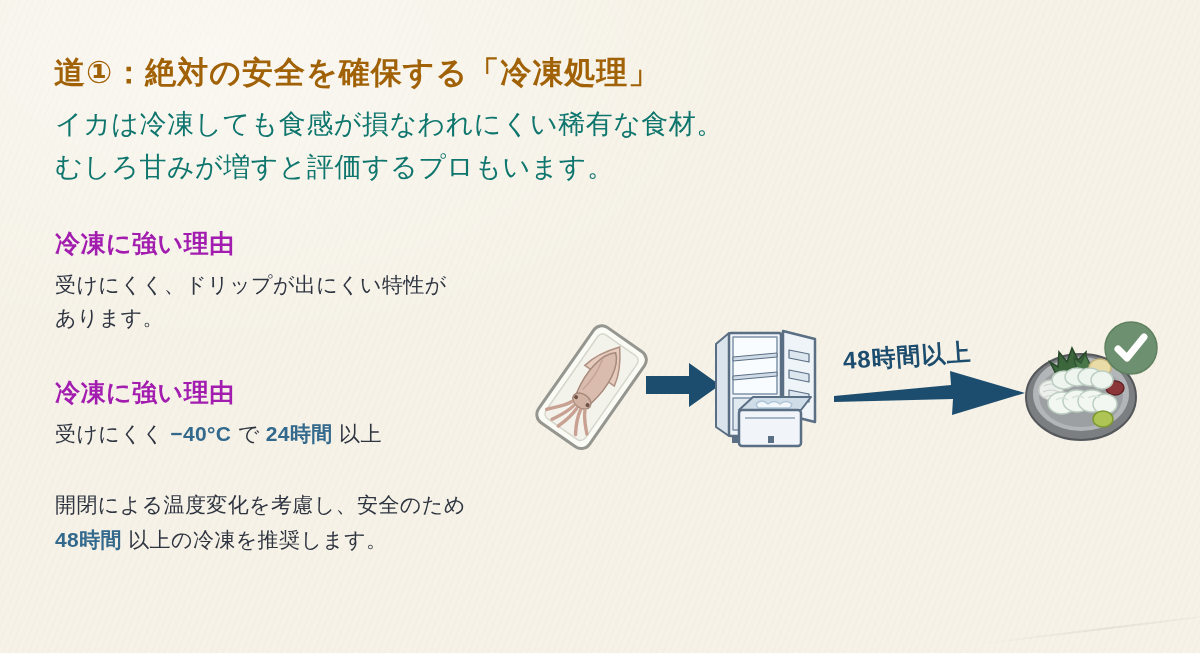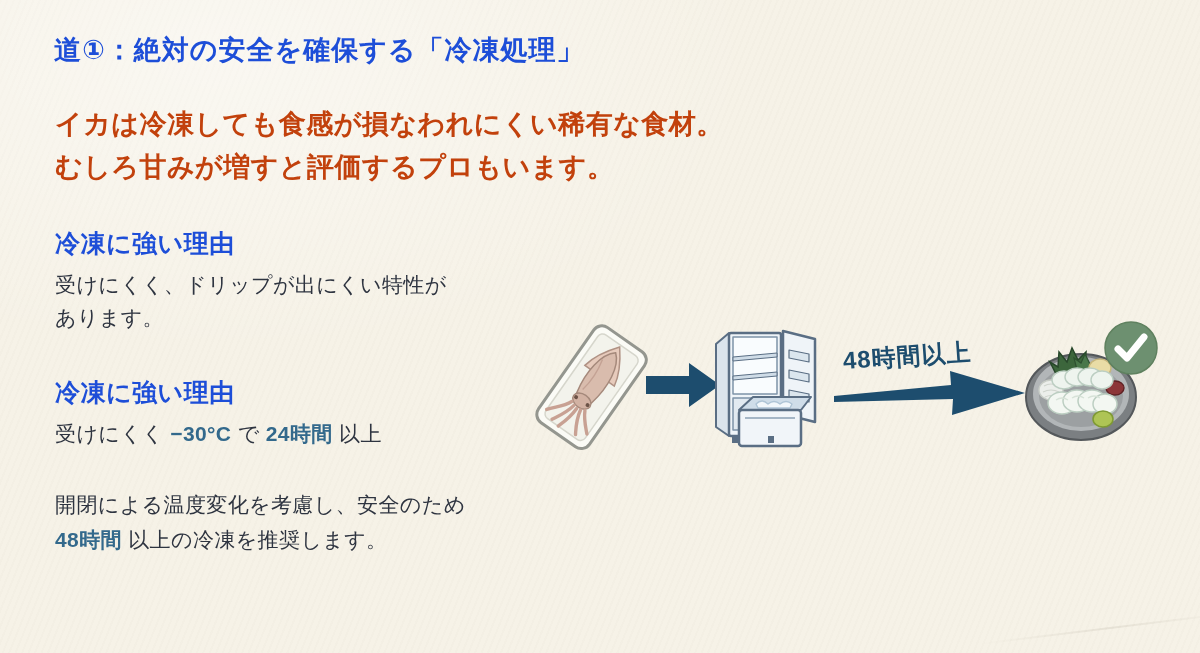--- a/index.html
+++ b/index.html
@@ -14,30 +14,30 @@
     background:
       radial-gradient(900px 500px at 18% 8%, rgba(255,255,255,.45), rgba(255,255,255,0) 60%),
       repeating-linear-gradient(112deg, rgba(120,108,84,.018) 0 2px, rgba(0,0,0,0) 2px 6px);
   }
   .crease{
     position:absolute; right:-40px; bottom:24px; width:260px; height:2px;
     background:linear-gradient(90deg, rgba(0,0,0,0), rgba(120,110,90,.12), rgba(0,0,0,0));
     transform:rotate(-7deg); pointer-events:none;
   }
   .title{
-    position:absolute; left:54px; top:32px;
-    font-size:27px; font-weight:800; color:#1d4ed8; letter-spacing:1px; white-space:nowrap;
+    position:absolute; left:54px; top:52px;
+    font-size:31px; font-weight:800; color:#a16207; letter-spacing:1px; white-space:nowrap;
   }
   .subtitle{
     position:absolute; left:55px; top:103px;
-    font-size:27px; font-weight:700; color:#c2410c; line-height:43px; letter-spacing:.5px; white-space:nowrap;
+    font-size:27px; font-weight:400; color:#0f766e; line-height:43px; letter-spacing:.5px; white-space:nowrap;
   }
   .sec{ position:absolute; left:55px; white-space:nowrap; }
   .sec h2{
-    margin:0; font-size:25px; font-weight:800; color:#1d4ed8; letter-spacing:.5px; line-height:30px;
+    margin:0; font-size:25px; font-weight:800; color:#a21caf; letter-spacing:.5px; line-height:30px;
   }
   .sec .body{
     margin-top:10px; font-size:21px; font-weight:500; color:#2e3440;
     line-height:33px; letter-spacing:.4px;
   }
   .sec-reason{ top:228px; }
   .sec-standard{ top:377px; }
   .sec-home{ top:477px; }
   .sec-home .body{ line-height:35px; }
   .accent{ color:#33698c; font-weight:700; }
@@ -71,21 +71,21 @@
     <h2>冷凍に強い理由</h2>
     <div class="body">
       <div>受けにくく、ドリップが出にくい特性が</div>
       <div>あります。</div>
     </div>
   </section>
 
   <section class="sec sec-standard">
     <h2>冷凍に強い理由</h2>
     <div class="body">
-      <div><span>受けにくく </span><span class="accent">−30°C</span><span> で </span><span class="accent">24時間</span><span> 以上</span></div>
+      <div><span>受けにくく </span><span class="accent">−40°C</span><span> で </span><span class="accent">24時間</span><span> 以上</span></div>
     </div>
   </section>
 
   <section class="sec sec-home">
     <div class="body">
       <div>開閉による温度変化を考慮し、安全のため</div>
       <div><span class="accent">48時間</span><span> 以上の冷凍を推奨します。</span></div>
     </div>
   </section>
 

